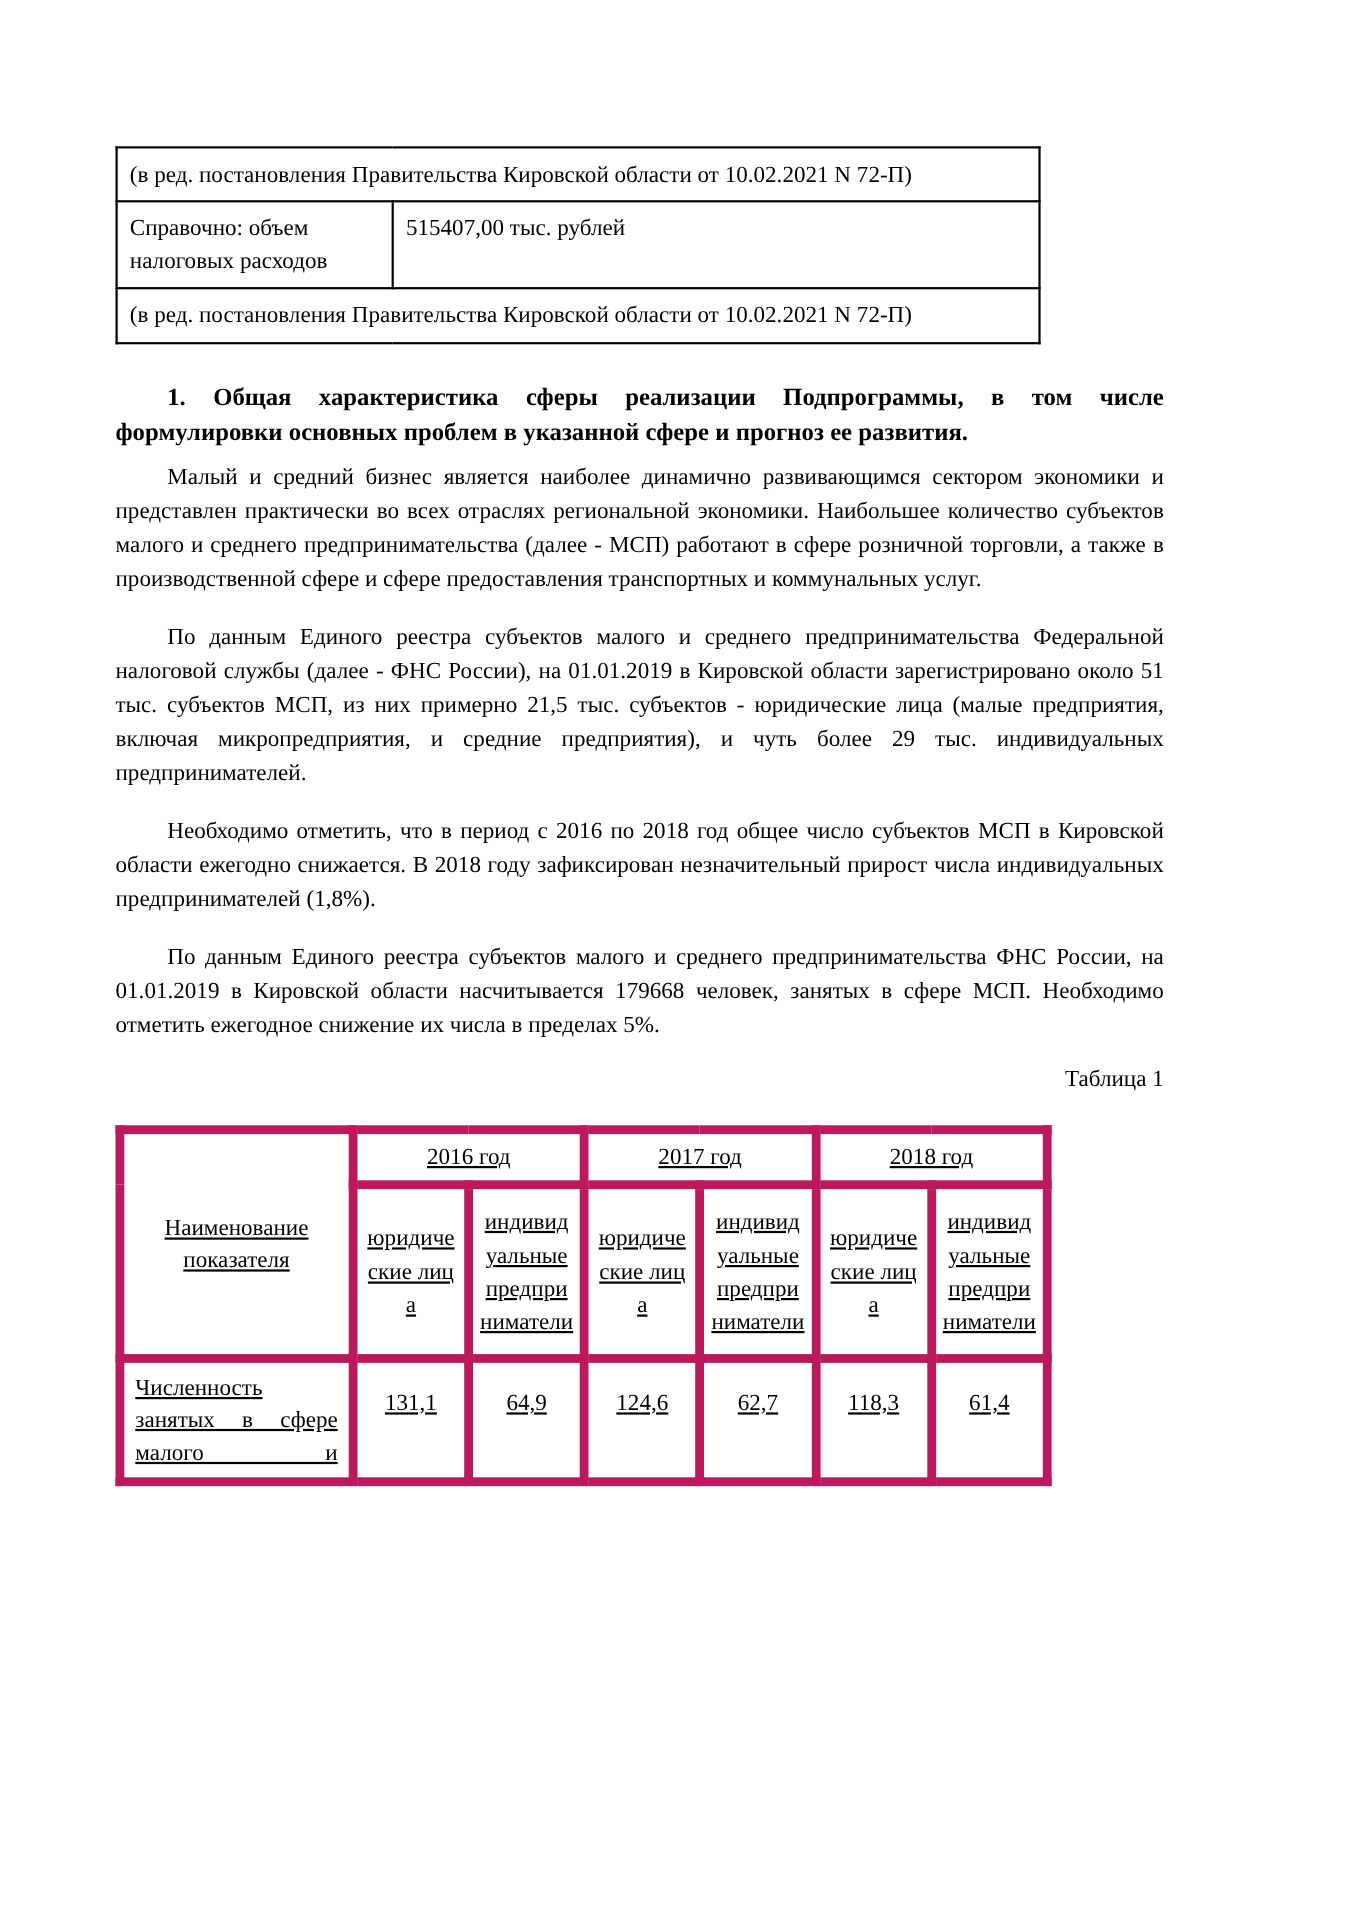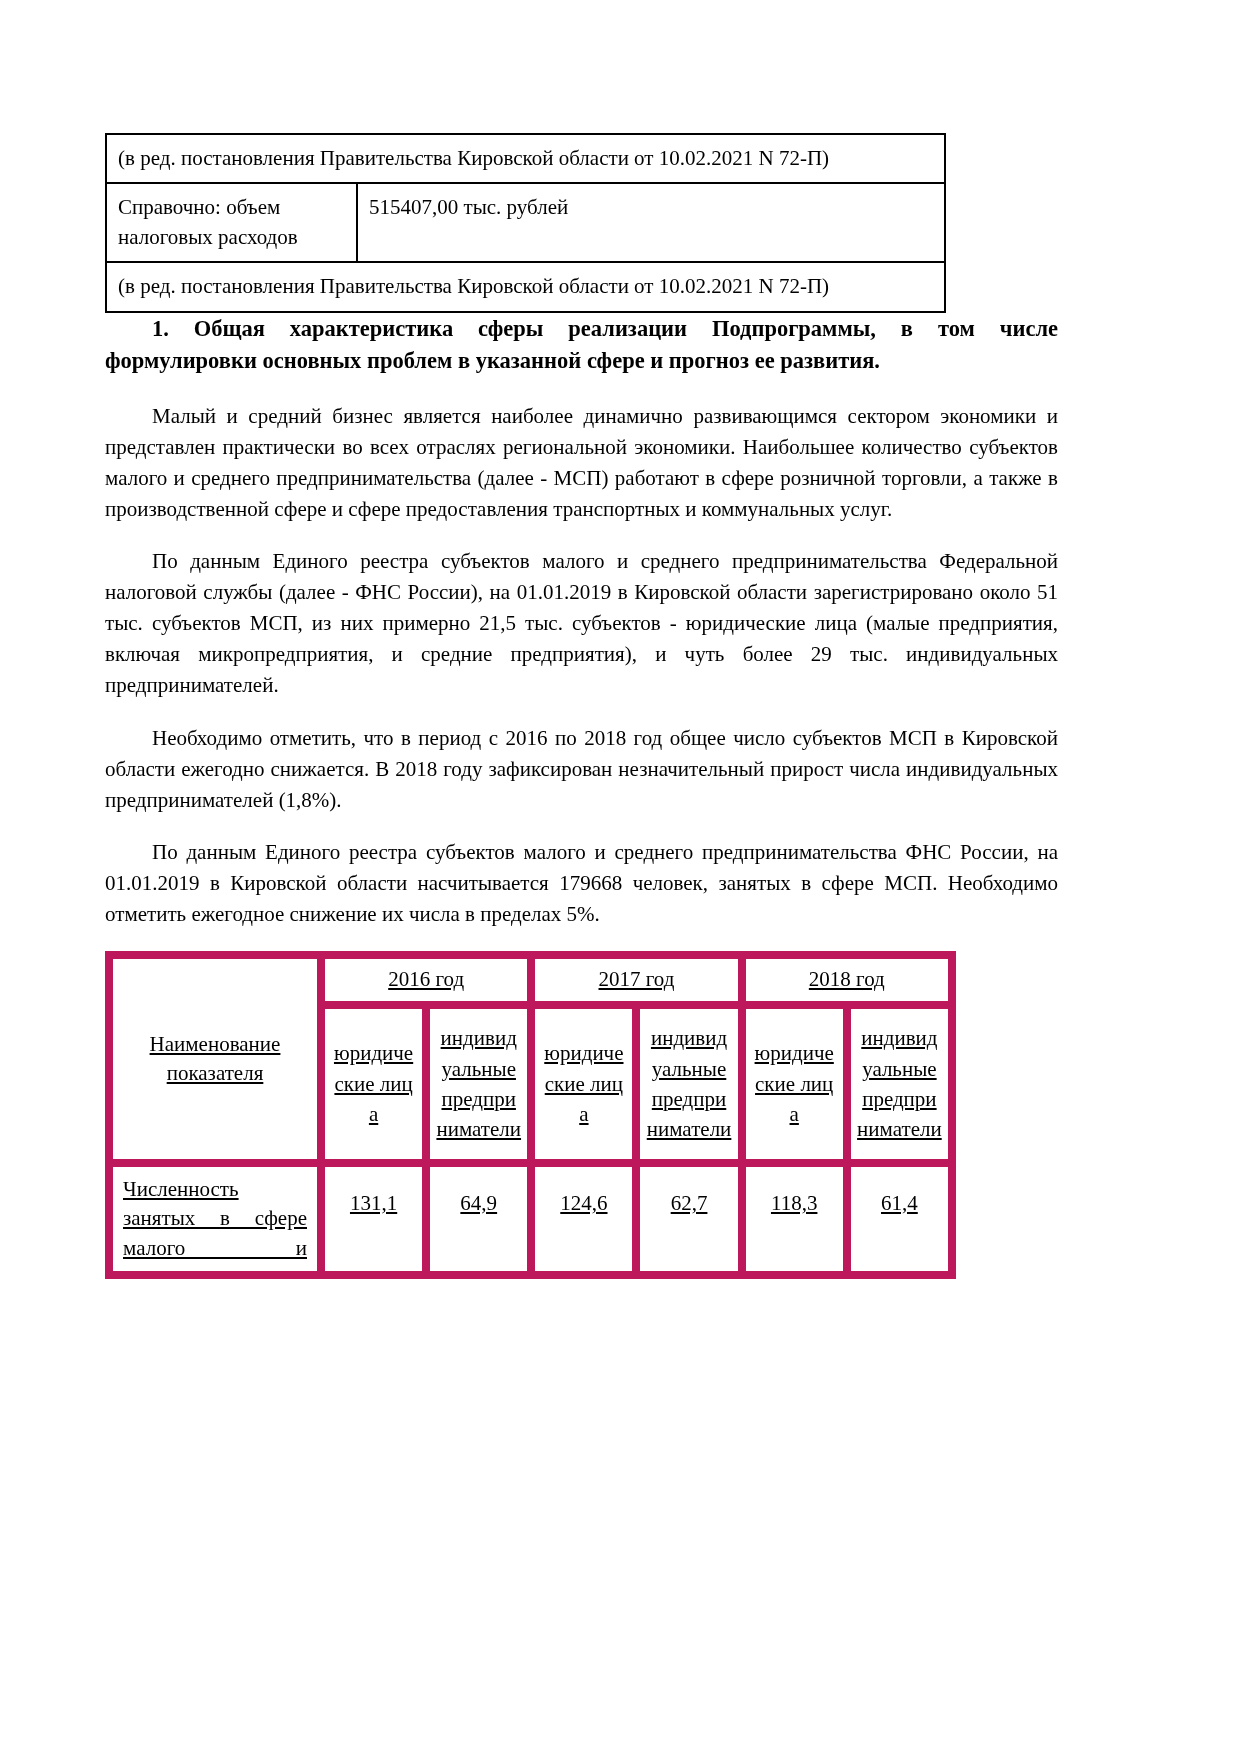--- a/index.html
+++ b/index.html
@@ -16,36 +16,37 @@
     height: 1754px;
     padding: 133px 182px 0 105px;
   }
 
   
   table { border-collapse: collapse; }
   .top-table {
     width: 841px;
     font-size: 21px;
     line-height: 1.4;
+    margin-bottom: 32px;
   }
   .top-table td {
     border: 2px solid #000;
     padding: 9px 11px;
     vertical-align: top;
   }
   .top-table .ref-label { width: 251px; }
 
   
   .heading {
     font-size: 22.5px;
     font-weight: bold;
     line-height: 1.45;
     text-align: justify;
     text-indent: 47px;
-    margin-bottom: 23px;
+    margin-bottom: 8px;
   }
 
   
   .para {
     font-size: 21px;
     line-height: 1.48;
     text-align: justify;
     text-indent: 47px;
     margin-bottom: 21px;
   }
@@ -112,20 +113,21 @@
     </tbody>
   </table>
 
   <h1 class="heading">1. Общая характеристика сферы реализации Подпрограммы, в том числе формулировки основных проблем в указанной сфере и прогноз ее развития.</h1>
 
   <p class="para">Малый и средний бизнес является наиболее динамично развивающимся сектором экономики и представлен практически во всех отраслях региональной экономики. Наибольшее количество субъектов малого и среднего предпринимательства (далее - МСП) работают в сфере розничной торговли, а также в производственной сфере и сфере предоставления транспортных и коммунальных услуг.</p>
   <p class="para">По данным Единого реестра субъектов малого и среднего предпринимательства Федеральной налоговой службы (далее - ФНС России), на 01.01.2019 в Кировской области зарегистрировано около 51 тыс. субъектов МСП, из них примерно 21,5 тыс. субъектов - юридические лица (малые предприятия, включая микропредприятия, и средние предприятия), и чуть более 29 тыс. индивидуальных предпринимателей.</p>
   <p class="para">Необходимо отметить, что в период с 2016 по 2018 год общее число субъектов МСП в Кировской области ежегодно снижается. В 2018 году зафиксирован незначительный прирост числа индивидуальных предпринимателей (1,8%).</p>
   <p class="para">По данным Единого реестра субъектов малого и среднего предпринимательства ФНС России, на 01.01.2019 в Кировской области насчитывается 179668 человек, занятых в сфере МСП. Необходимо отметить ежегодное снижение их числа в пределах 5%.</p>
 
+  <div class="table-caption">Таблица 1</div>
 
   <table class="data-table">
     <tbody>
       <tr>
         <td rowspan="2" class="name-col">Наименование показателя</td>
         <td colspan="2" class="year-cell">2016 год</td>
         <td colspan="2" class="year-cell">2017 год</td>
         <td colspan="2" class="year-cell">2018 год</td>
       </tr>
       <tr>

